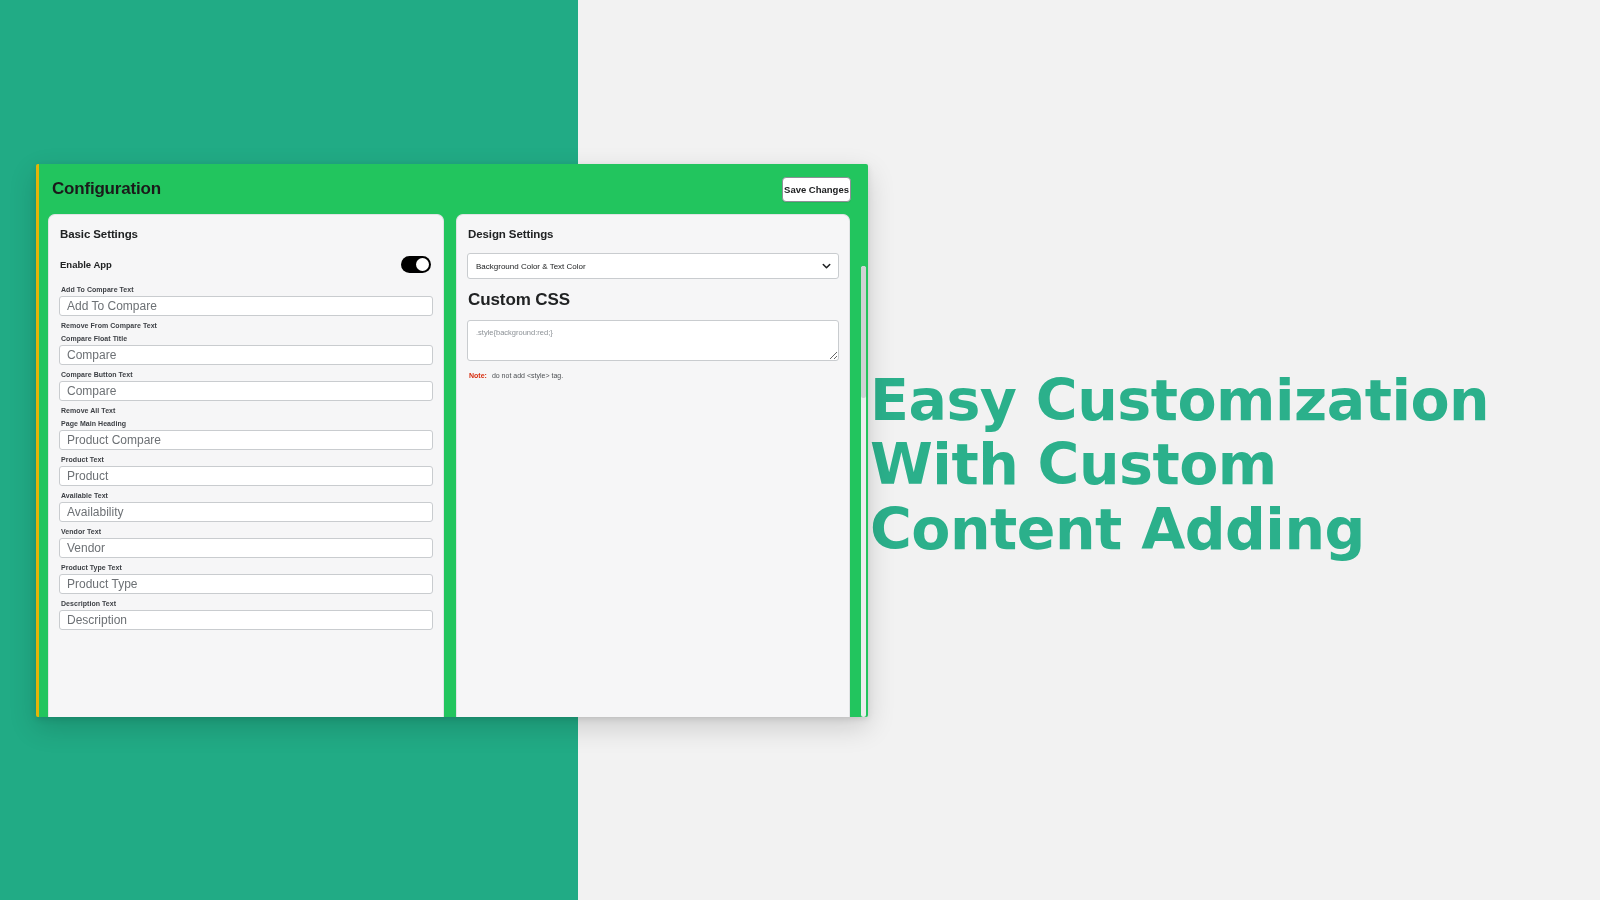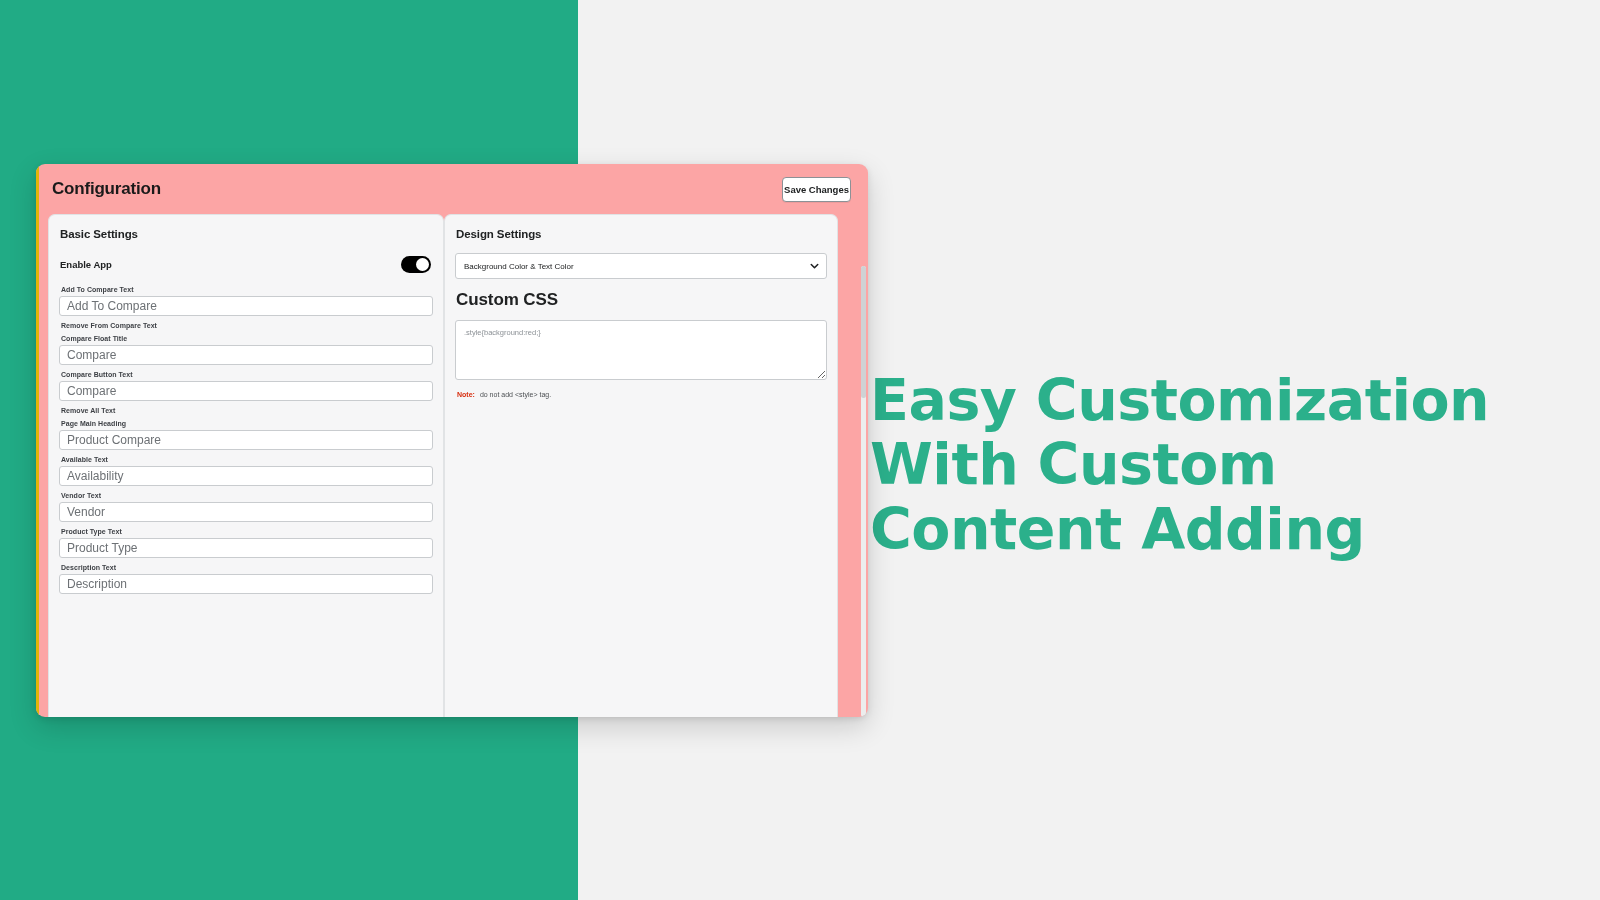--- a/index.html
+++ b/index.html
@@ -46,22 +46,22 @@
   }
   .headline .hl-line { display: block; white-space: nowrap; }
 
   
   .app-card {
     position: absolute;
     left: 36px;
     top: 164px;
     width: 832px;
     height: 553px;
-    background: #fca5a5;
-    border-radius: 9px;
+    background: #22c55e;
+    border-radius: 2px;
     box-shadow: 0 10px 28px rgba(0,0,0,0.16), 0 2px 6px rgba(0,0,0,0.10);
     overflow: hidden;
     display: flex;
     flex-direction: column;
   }
   .card-left-stripe {
     position: absolute;
     left: 0;
     top: 0;
     width: 3px;
@@ -96,20 +96,21 @@
     padding: 6px 1px;
     box-shadow: 0 1px 0 rgba(0,0,0,0.06);
     cursor: pointer;
     white-space: nowrap;
   }
 
   
   .card-body {
     flex: 1 1 auto;
     display: flex;
+    gap: 12px;
     padding: 0 12px 0 12px;
     overflow: hidden;
     position: relative;
   }
   .col {
     background: #f6f6f7;
     border: 1px solid #e1e3e5;
     border-radius: 7px 7px 0 0;
     border-bottom: none;
     padding: 13px 10px 0 10px;
@@ -210,21 +211,21 @@
   .subsection-title {
     font-size: 17px;
     font-weight: bold;
     color: #202223;
     margin: 0 0 10px 1px;
     letter-spacing: -0.1px;
   }
   .css-area {
     width: 100%;
     box-sizing: border-box;
-    height: 60px;
+    height: 41px;
     background: #ffffff;
     border: 1px solid #c9cccf;
     border-radius: 3px;
     font-family: "Liberation Sans", sans-serif;
     font-size: 7.5px;
     color: #8c9196;
     padding: 7px 8px;
     resize: vertical;
     outline: none;
   }
@@ -296,20 +297,21 @@
           </span>
         </div>
 
         <div id="basic-fields">
             <div class="field"><div class="field-label">Add To Compare Text</div><input type="text" class="field-input" value="Add To Compare" style=""></div>
             <div class="field"><div class="field-label">Remove From Compare Text</div></div>
             <div class="field"><div class="field-label">Compare Float Title</div><input type="text" class="field-input" value="Compare" style=""></div>
             <div class="field"><div class="field-label">Compare Button Text</div><input type="text" class="field-input" value="Compare" style=""></div>
             <div class="field"><div class="field-label">Remove All Text</div></div>
             <div class="field"><div class="field-label">Page Main Heading</div><input type="text" class="field-input" value="Product Compare" style=""></div>
+            <div class="field"><div class="field-label">Product Text</div><input type="text" class="field-input" value="Product" style=""></div>
             <div class="field"><div class="field-label">Available Text</div><input type="text" class="field-input" value="Availability" style=""></div>
             <div class="field"><div class="field-label">Vendor Text</div><input type="text" class="field-input" value="Vendor" style=""></div>
             <div class="field"><div class="field-label">Product Type Text</div><input type="text" class="field-input" value="Product Type" style=""></div>
             <div class="field"><div class="field-label">Description Text</div><input type="text" class="field-input" value="Description" style=""></div>
           </div>
       </div>
 
       <div class="col col-right">
         <div class="section-title">Design Settings</div>
 

